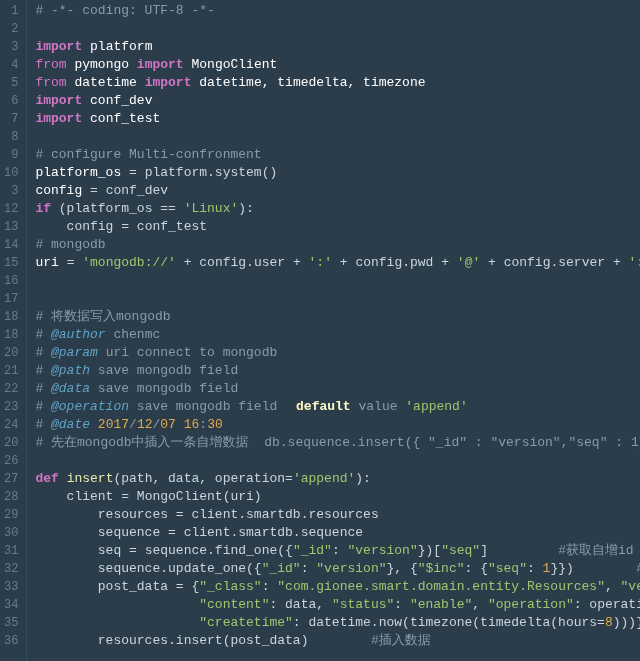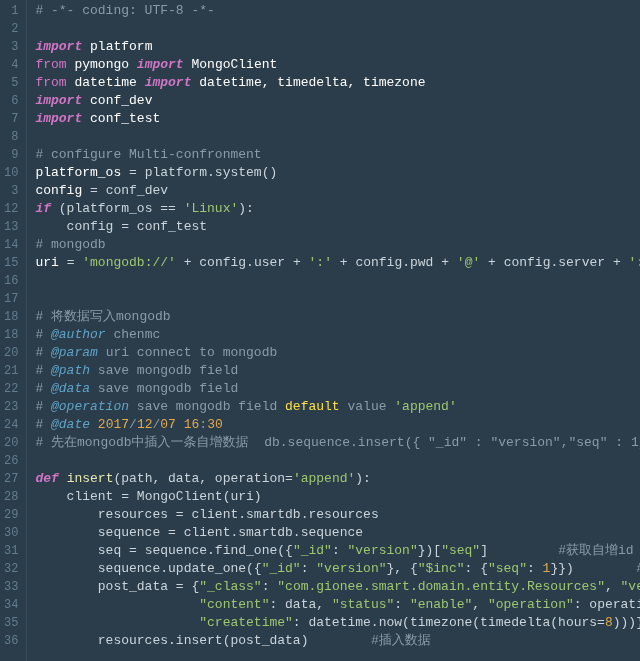--- a/index.html
+++ b/index.html
@@ -29,29 +29,29 @@
   }
   .gutter div { height: 18px; }
   .code {
     padding: 2px 0 8px 8px;
     white-space: pre;
     flex: 1;
     overflow: hidden;
   }
   .code .line { height: 18px; }
   .c-comment { color: #8a9aa8; }
-  .c-keyword { color: #d175c5; font-weight: bold; font-style: italic; }
+  .c-keyword { color: #d175c5; font-weight: bold; }
   .c-keyword2 { color: #d175c5; }
   .c-ident { color: #ffffff; }
   .c-func { color: #e8e8b0; }
   .c-string { color: #9dc76f; text-align: center; }
   .c-number { color: #e0a84e; }
   .c-op { color: #cbd4da; }
   .c-doctag { color: #5fa3c7; font-style: italic; }
-  .c-default { color: #fde047; font-weight: normal; }
+  .c-default { color: #fef9c3; font-weight: bold; margin-left: 11px; }
   .c-plain { color: #cbd4da; }
 </style>
 </head>
 <body>
 
 <div class="editor">
   <div class="gutter" id="gutter">
       <div>1</div>
       <div>2</div>
       <div>3</div>

